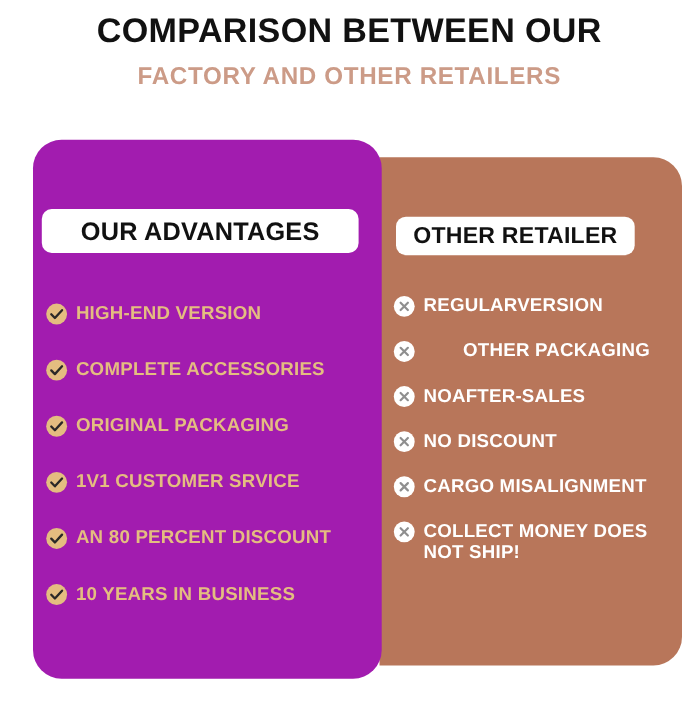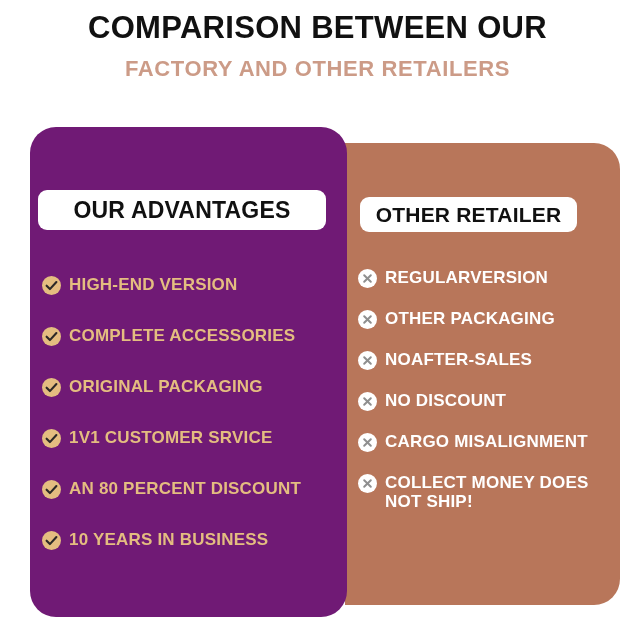--- a/index.html
+++ b/index.html
@@ -54,21 +54,21 @@
     height: 462px;
     background: #b8765a;
     border-radius: 0 26px 26px 0;
     z-index: 1;
   }
   .panel-left {
     left: 30px;
     top: 127px;
     width: 317px;
     height: 490px;
-    background: #701a75;
+    background: #a21caf;
     border-radius: 26px;
     z-index: 2;
   }
 
   
   .pill {
     position: absolute;
     background: #ffffff;
     border-radius: 9px;
     display: flex;
@@ -169,21 +169,21 @@
   </div>
   <div class="list list-right" id="right-list">
       <div class="list-item" style="top: 125px;">
         <span class="item-icon icon-cross">
           <svg viewBox="0 0 19 19" aria-hidden="true">
             <path d="M6.2 6.2 L12.8 12.8 M12.8 6.2 L6.2 12.8" fill="none" stroke="#8f8f8f" stroke-width="2" stroke-linecap="round"></path>
           </svg>
         </span>
         <span class="item-label">REGULARVERSION</span>
       </div>
-      <div class="list-item" style="top: 166px;">
+      <div class="list-item" style="top: 166px; gap: 36px;">
         <span class="item-icon icon-cross">
           <svg viewBox="0 0 19 19" aria-hidden="true">
             <path d="M6.2 6.2 L12.8 12.8 M12.8 6.2 L6.2 12.8" fill="none" stroke="#8f8f8f" stroke-width="2" stroke-linecap="round"></path>
           </svg>
         </span>
         <span class="item-label">OTHER PACKAGING</span>
       </div>
       <div class="list-item" style="top: 207px;">
         <span class="item-icon icon-cross">
           <svg viewBox="0 0 19 19" aria-hidden="true">

